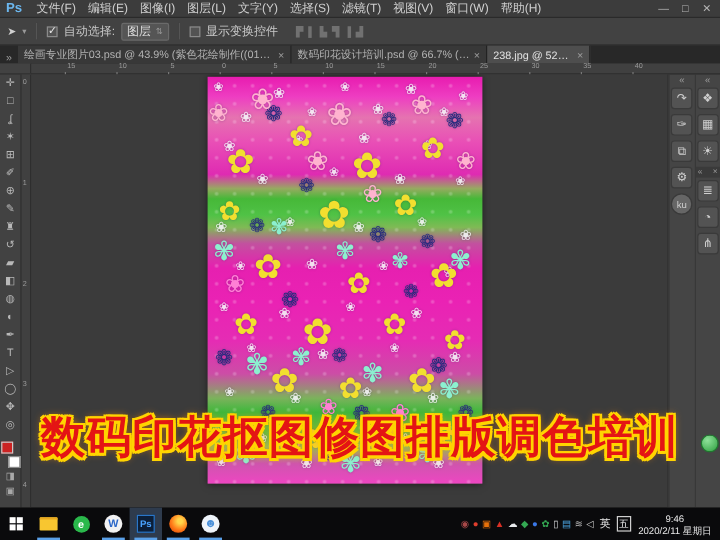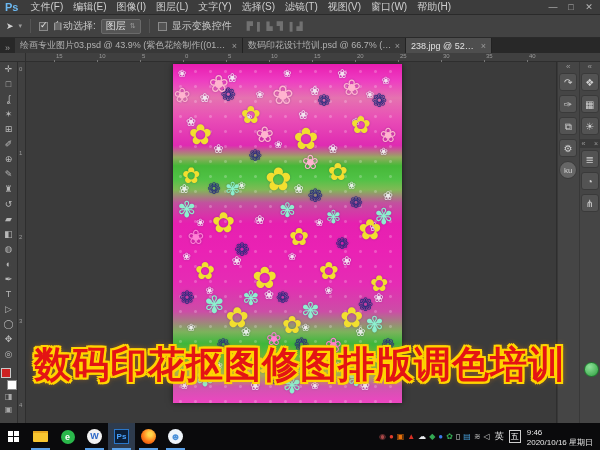--- a/index.html
+++ b/index.html
@@ -130,21 +130,21 @@
   .app-photoshop .glyph { width:15px; height:15px; background:#0c1f38; color:#4aa3ff;
     border:1px solid #2a76c8; text-align:center; line-height:13px; font-size:8px; }
   .app-firefox::before { content:""; width:15px; height:15px; border-radius:50%;
     background:radial-gradient(circle at 60% 35%, #ffd54a 15%, #ff7a18 55%, #d43a00); }
   .app-contacts .glyph { width:15px; height:15px; background:#eef4fa; color:#4a90d9; border-radius:50%;
     text-align:center; line-height:15px; font-size:10px; }
   .tray { margin-left:auto; display:flex; align-items:center; gap:3px; padding-right:3px; }
   .tray-icon { font-size:8px; line-height:1; }
   .lang { color:#e8e8e8; font-size:9px; padding:0 2px; }
   .ime { color:#fff; font-size:8px; border:1px solid #cfcfcf; padding:0 1px; }
-  .clock { color:#e8e8e8; font-size:8px; text-align:left; line-height:1.25; padding:2px 4px 0 3px; }
+  .clock { color:#e8e8e8; font-size:8px; text-align:center; line-height:1.25; padding:2px 4px 0 3px; }
 </style>
 </head>
 <body>
 
 <div class="ps-window">
 
   <div class="menubar">
     <span class="logo">Ps</span>
     <div class="menus">
         <span class="menu-item">文件(F)</span>
@@ -433,16 +433,16 @@
         <span class="tray-icon" style="color: rgb(52, 168, 83);">✿</span>
         <span class="tray-icon" style="color: rgb(216, 218, 220);">▯</span>
         <span class="tray-icon" style="color: rgb(74, 163, 223);">▤</span>
         <span class="tray-icon" style="color: rgb(184, 184, 184);">≋</span>
         <span class="tray-icon" style="color: rgb(200, 200, 200);">◁</span>
       </span>
     <span class="lang">英</span>
     <span class="ime">五</span>
     <div class="clock">
       <div>9:46</div>
-      <div>2020/10/16 星期日</div>
+      <div>2020/2/11 星期日</div>
     </div>
   </div>
 </div>
 
 </body></html>

